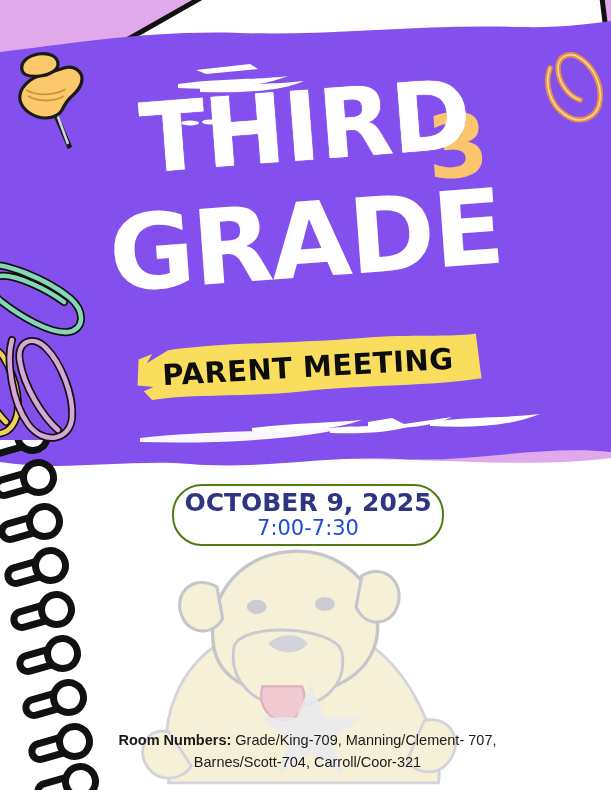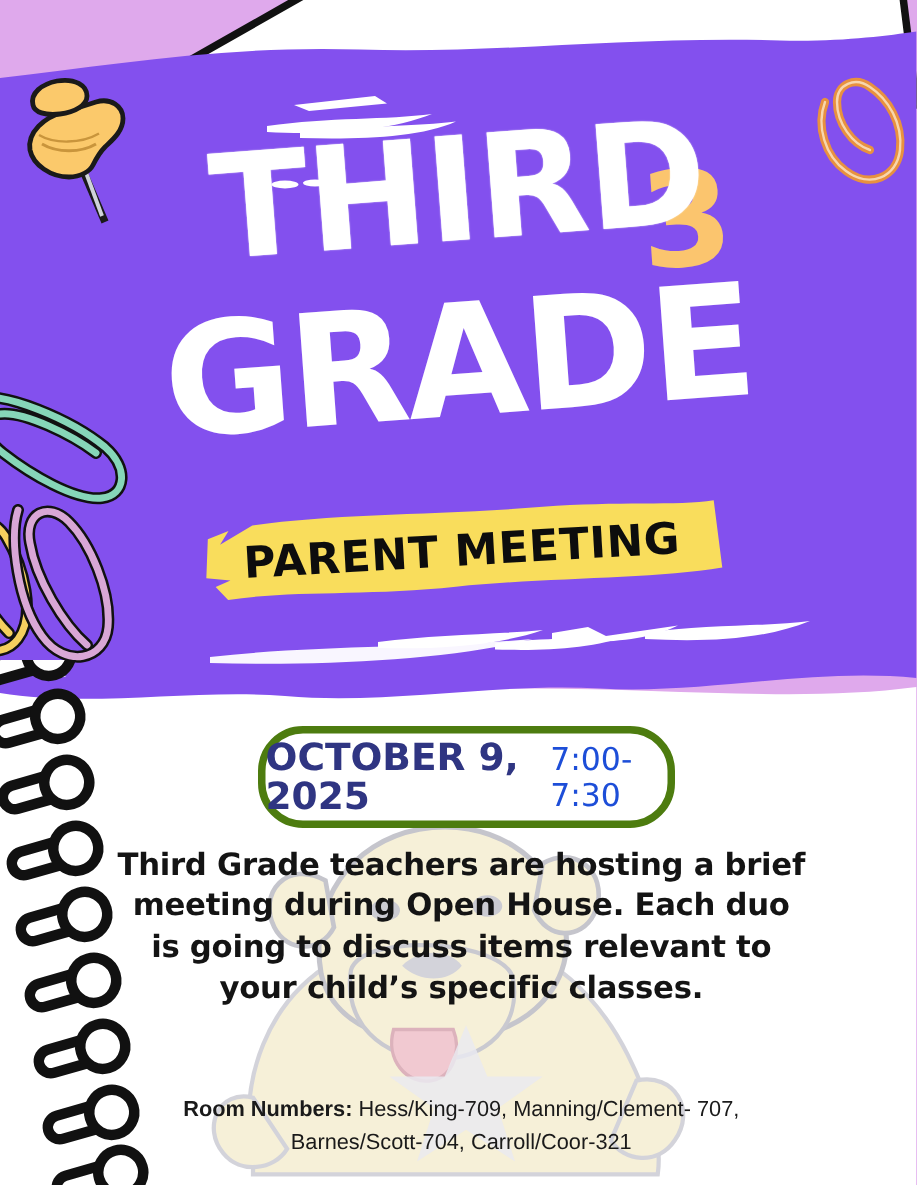--- a/index.html
+++ b/index.html
@@ -63,23 +63,23 @@
     font-family:"DejaVu Sans", sans-serif;
     font-weight:bold;font-size:29px;letter-spacing:0.5px;
     color:#0d0d0d;
     transform:rotate(-1.1deg);
     padding-bottom:2px;box-sizing:border-box;
   }
 
   
   .datebox{
     position:absolute;left:172px;top:484px;width:268px;height:58px;
-    border:5px solid #4d7c0f;border-radius:30px;
+    border:2px solid #4d7c0f;border-radius:30px;
     background:transparent;z-index:50;
-    display:flex;align-items:center;justify-content:center;
+    display:flex;flex-direction:column;align-items:center;justify-content:center;
   }
   .date-main{
     font-family:"DejaVu Sans", sans-serif;
     font-weight:bold;font-size:25px;color:#2f3582;letter-spacing:0px;
     line-height:1.05;
   }
   .date-time{
     font-family:"DejaVu Sans", sans-serif;
     font-weight:normal;font-size:21px;color:#1d4ed8;
     line-height:1.1;margin-top:1px;
@@ -270,21 +270,20 @@
     </svg>
     <div class="banner-label">PARENT MEETING</div>
   </div>
 
   <div class="datebox">
     <div class="date-main">OCTOBER 9, 2025</div>
     <div class="date-time">7:00-7:30</div>
   </div>
 
   <div class="body-copy">
-    <div>Third Grade teachers are hosting a brief meeting during Open House. Each duo is going to discuss items relevant to your child’s specific classes.</div>
   </div>
 
   <div class="rooms">
-    <span><b>Room Numbers:</b><span> Hess/King-709, Manning/Clement- 707,</span></span><br>
+    <span><b>Room Numbers:</b><span> Grade/King-709, Manning/Clement- 707,</span></span><br>
     <span>Barnes/Scott-704, Carroll/Coor-321</span>
   </div>
 
 </div>
 
 </body></html>

